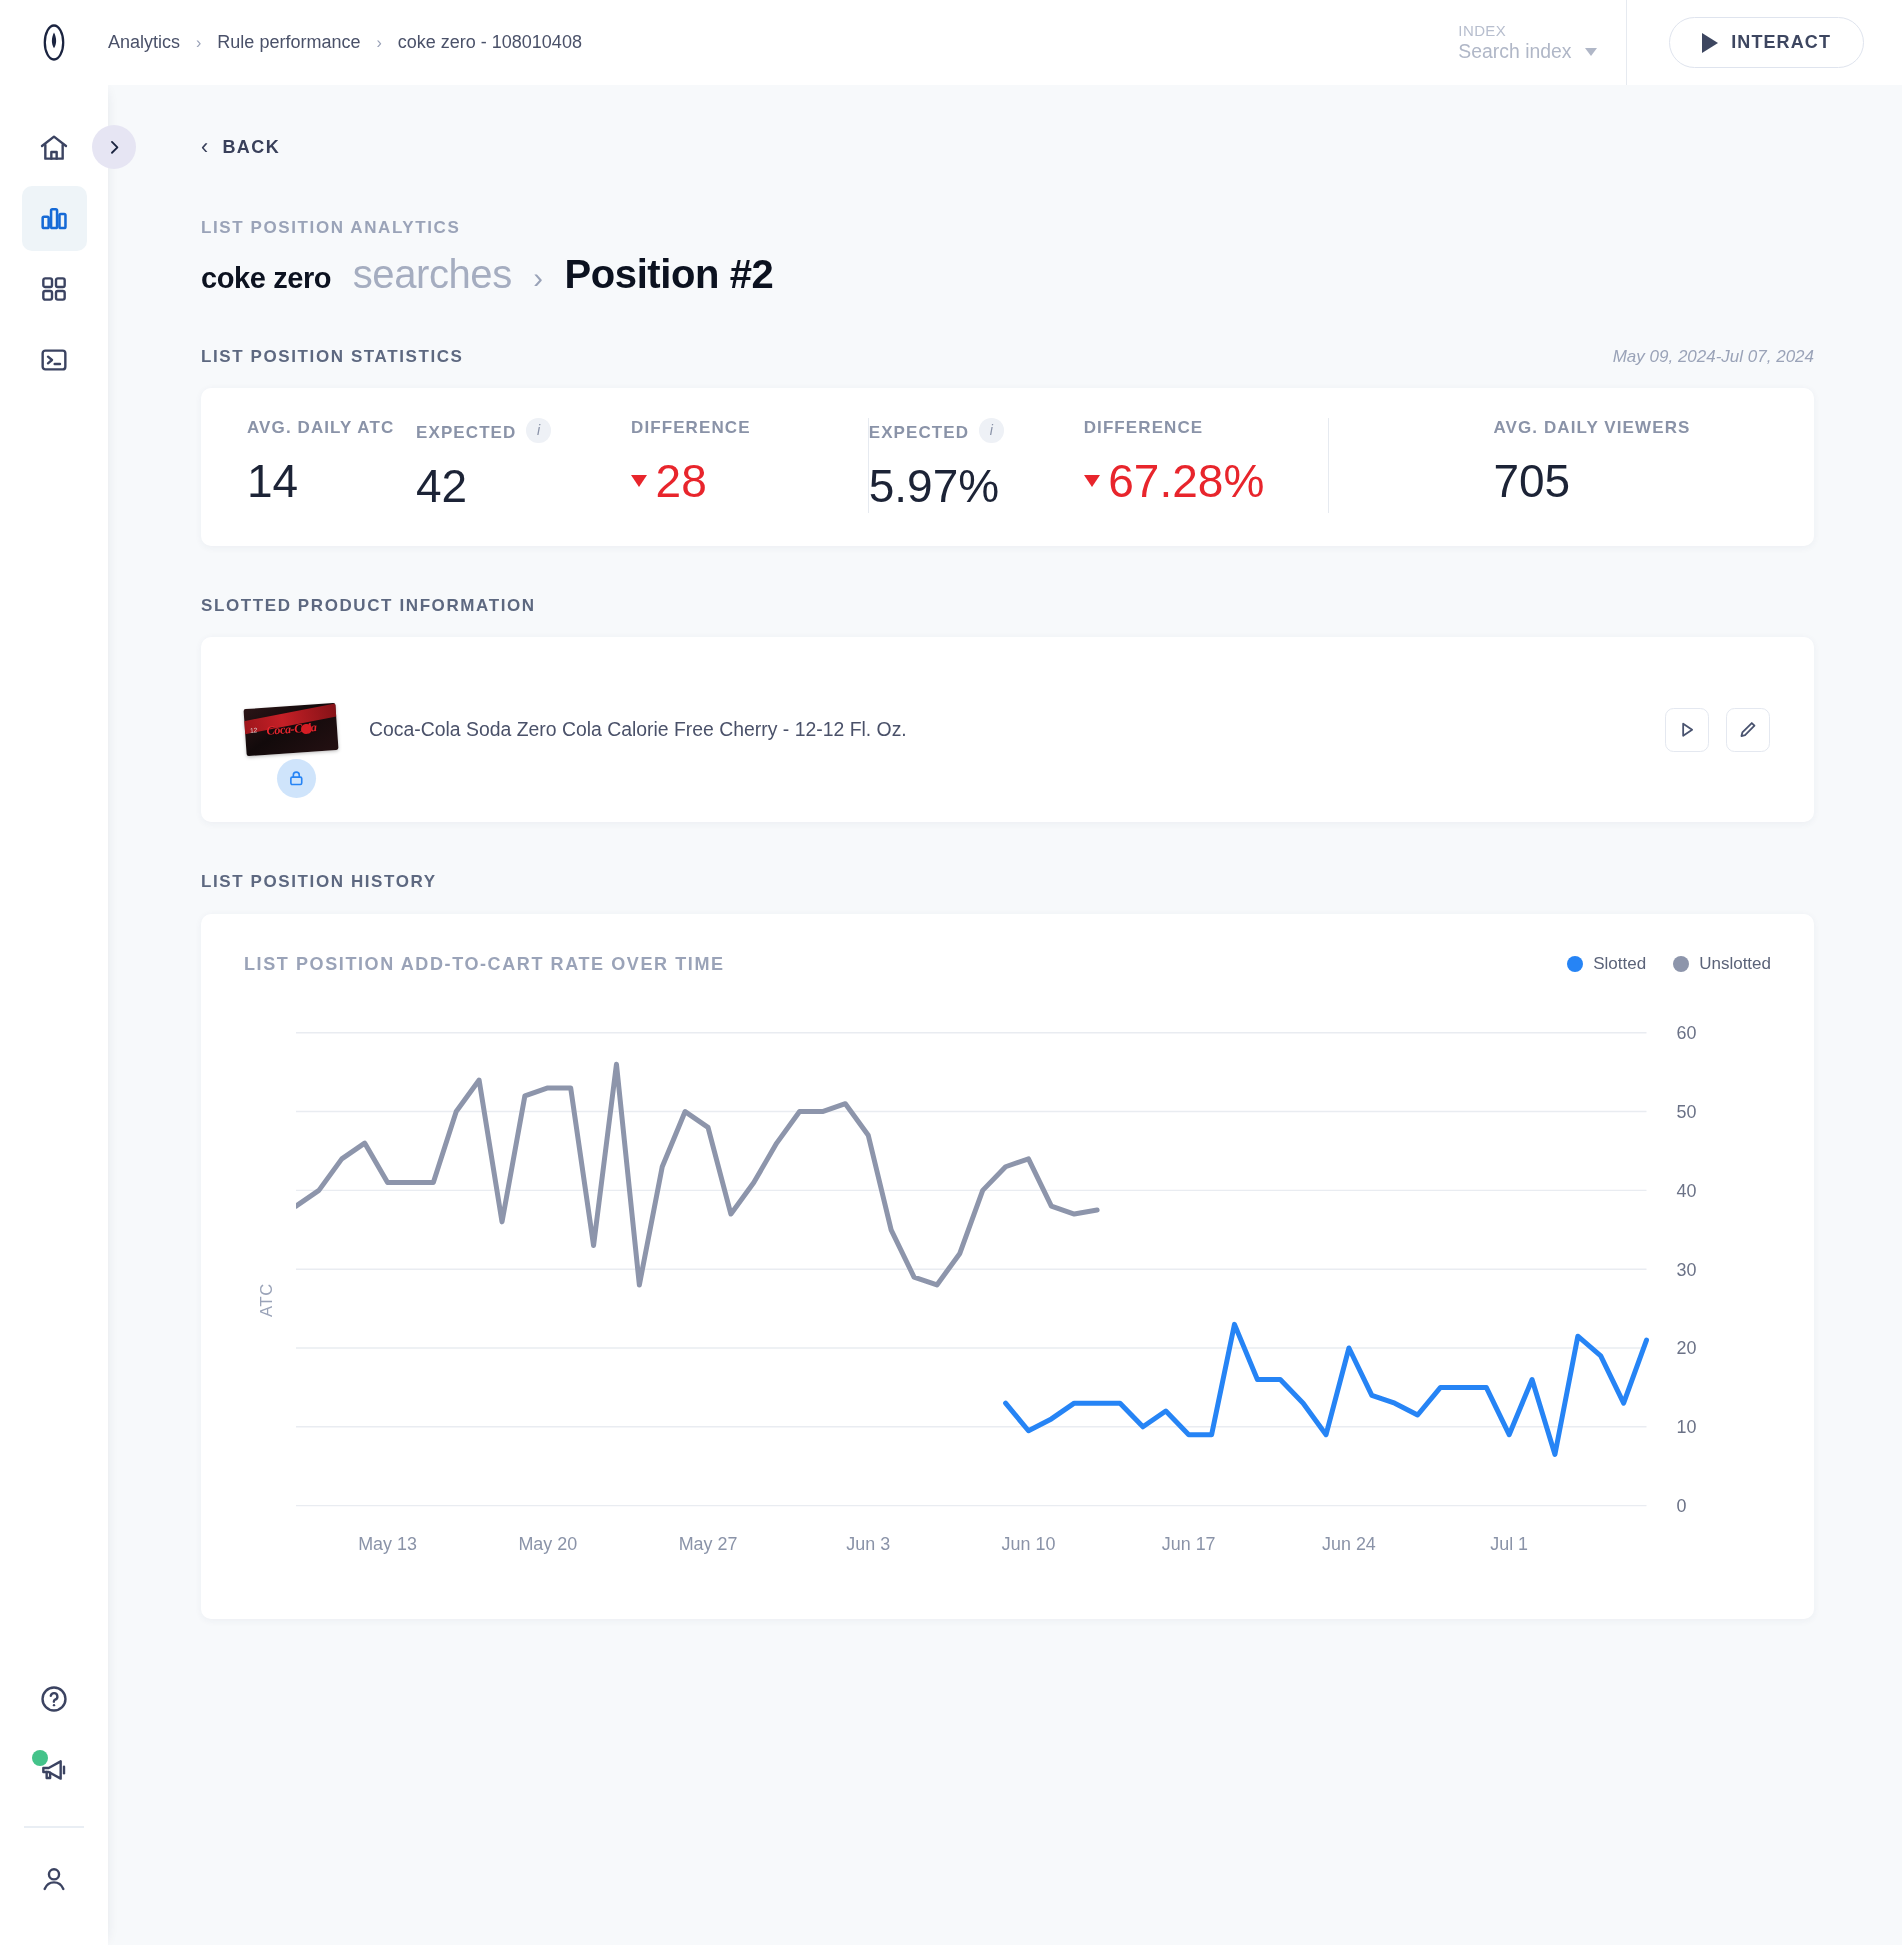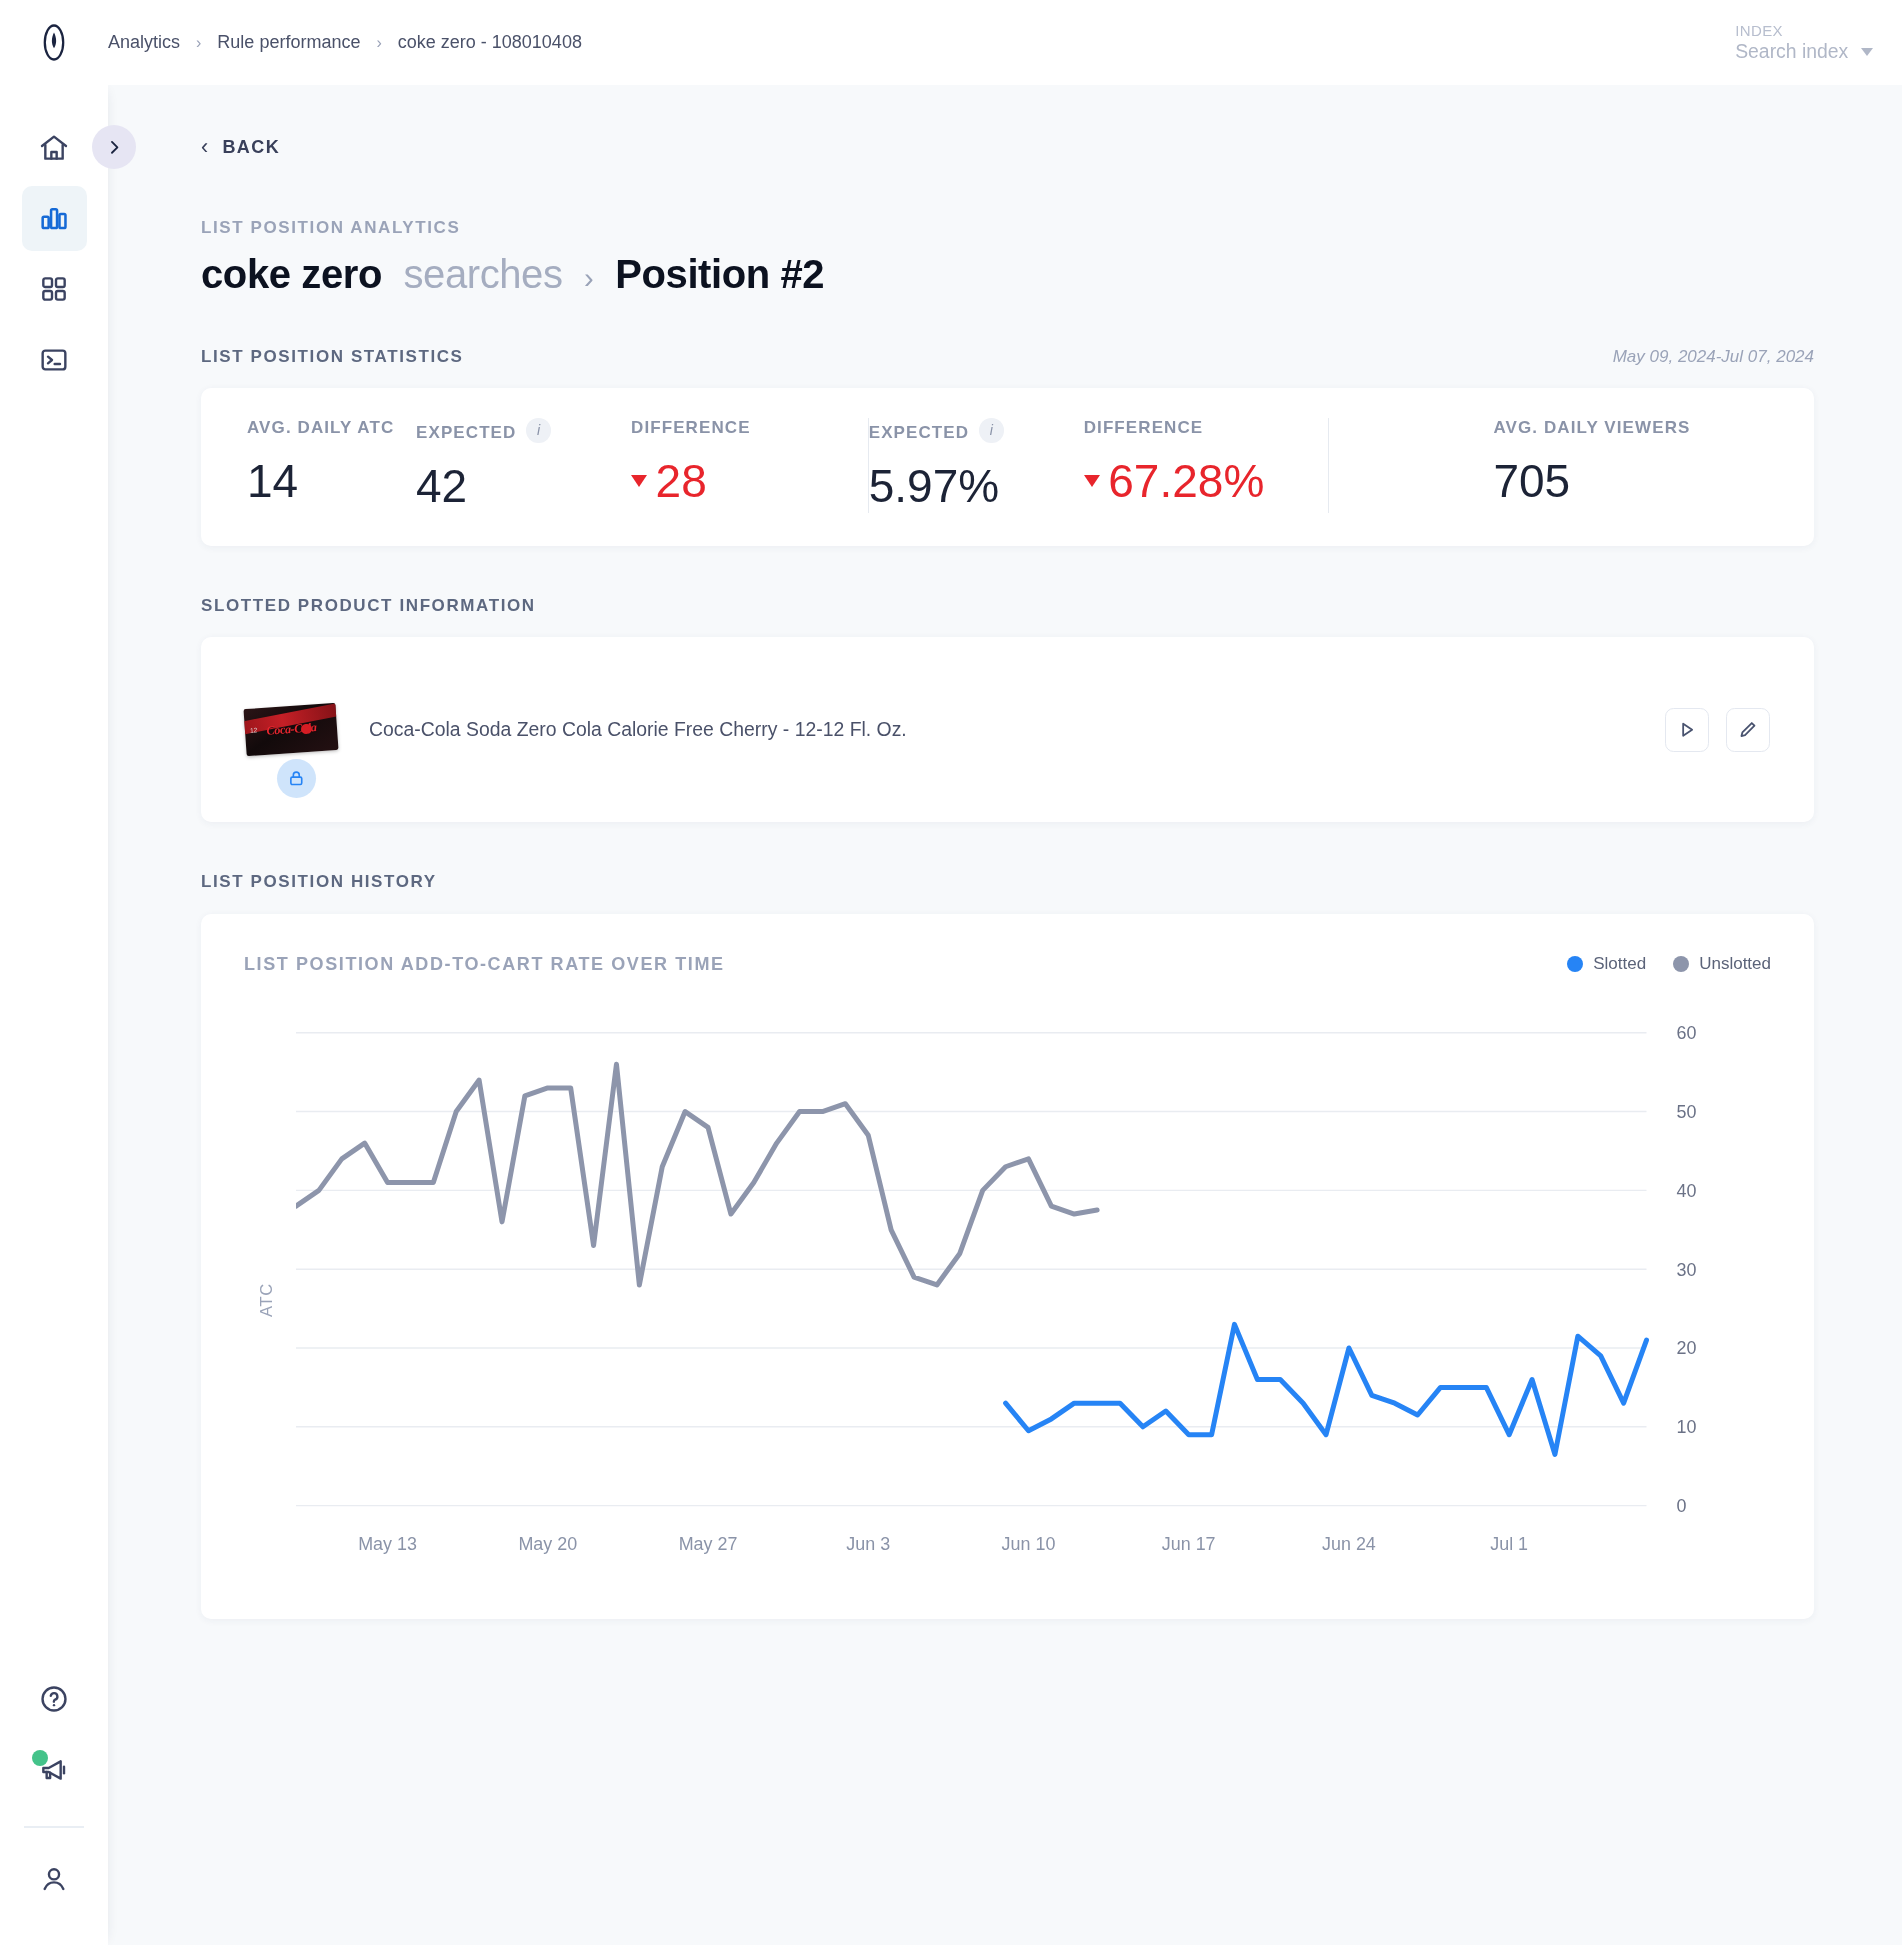--- a/index.html
+++ b/index.html
@@ -71,21 +71,21 @@
   .main-inner { padding: 0 52px 0 56px; }
   .back-row { display: flex; align-items: center; gap: 14.3px; padding: 52px 0 0 37px; cursor: pointer; }
   .chev-left { font-size: 21.5px; color: #39405a; line-height: 1; }
   .back-label { font-size: 18px; letter-spacing: 1.4px; color: #39405a; font-weight: 600; }
 
   .eyebrow {
     font-size: 17px; letter-spacing: 1.6px; color: #9aa3b8; font-weight: 600;
     padding: 59px 0 0 37px;
   }
   .title-row { display: flex; align-items: baseline; gap: 21.5px; padding: 14.3px 0 0 37px; }
-  .t-strong { font-size: 40px; font-weight: 700; color: #0c1220; letter-spacing: -0.4px; }
+  .t-strong { font-size: 29px; font-weight: 700; color: #0c1220; letter-spacing: -0.4px; }
   .t-muted { font-size: 40px; font-weight: 500; color: #a5adc0; letter-spacing: -0.4px; }
   .t-sep { font-size: 29px; color: #9aa3b8; }
   .t-pos { font-size: 40px; font-weight: 600; color: #0c1220; letter-spacing: -0.4px; }
 
   .section-head {
     display: flex; align-items: baseline; justify-content: space-between;
     padding: 50px 37px 0 37px;
   }
   .section-title { font-size: 17px; letter-spacing: 1.6px; color: #5d6880; font-weight: 700; }
   .section-date { font-size: 17px; color: #9aa3b8; font-style: italic; }
@@ -189,20 +189,26 @@
 
     <div class="topbar-right">
       <div class="index-block">
         <div class="index-label">INDEX</div>
         <div class="index-value-row">
           <span class="index-value">Search index</span>
           <span class="caret-down"></span>
         </div>
       </div>
       <div class="divider-v"></div>
+      <div class="interact-cell">
+        <button class="interact-btn">
+          <span class="play-tri"></span>
+          <span>INTERACT</span>
+        </button>
+      </div>
     </div>
   </div>
 
   <div class="body-wrap">
 
     <div class="sidebar">
       <div class="nav-btn">
         <svg width="32" height="32" viewBox="0 0 24 24" fill="none" stroke="#3b4361" stroke-width="1.8" stroke-linecap="round" stroke-linejoin="round">
           <path d="M3 10.5 L12 3.5 L21 10.5"></path>
             <path d="M5.5 9.8 V20 H18.5 V9.8"></path>

